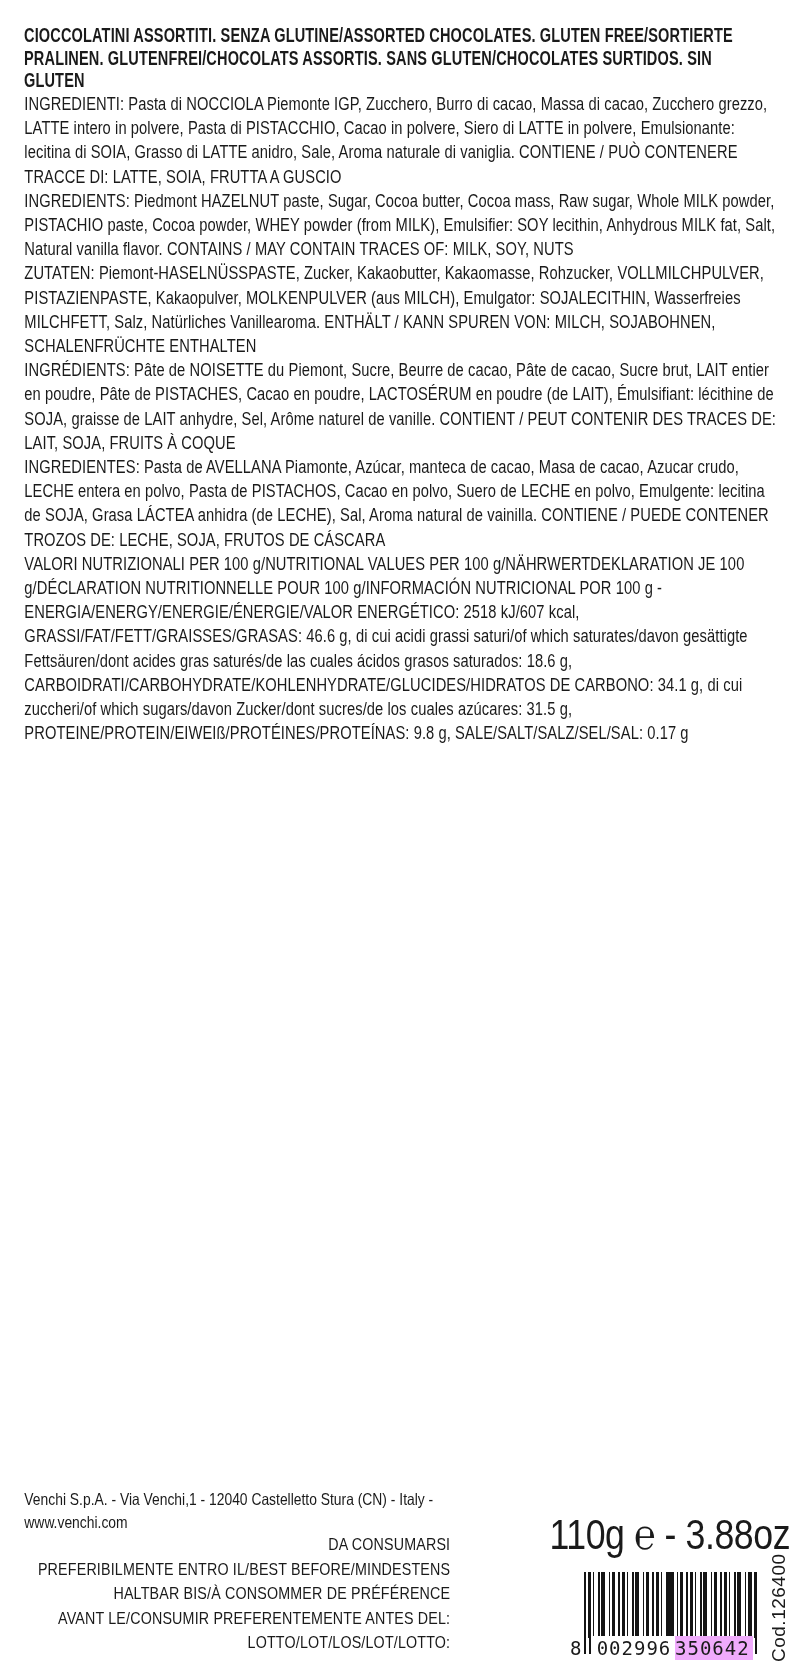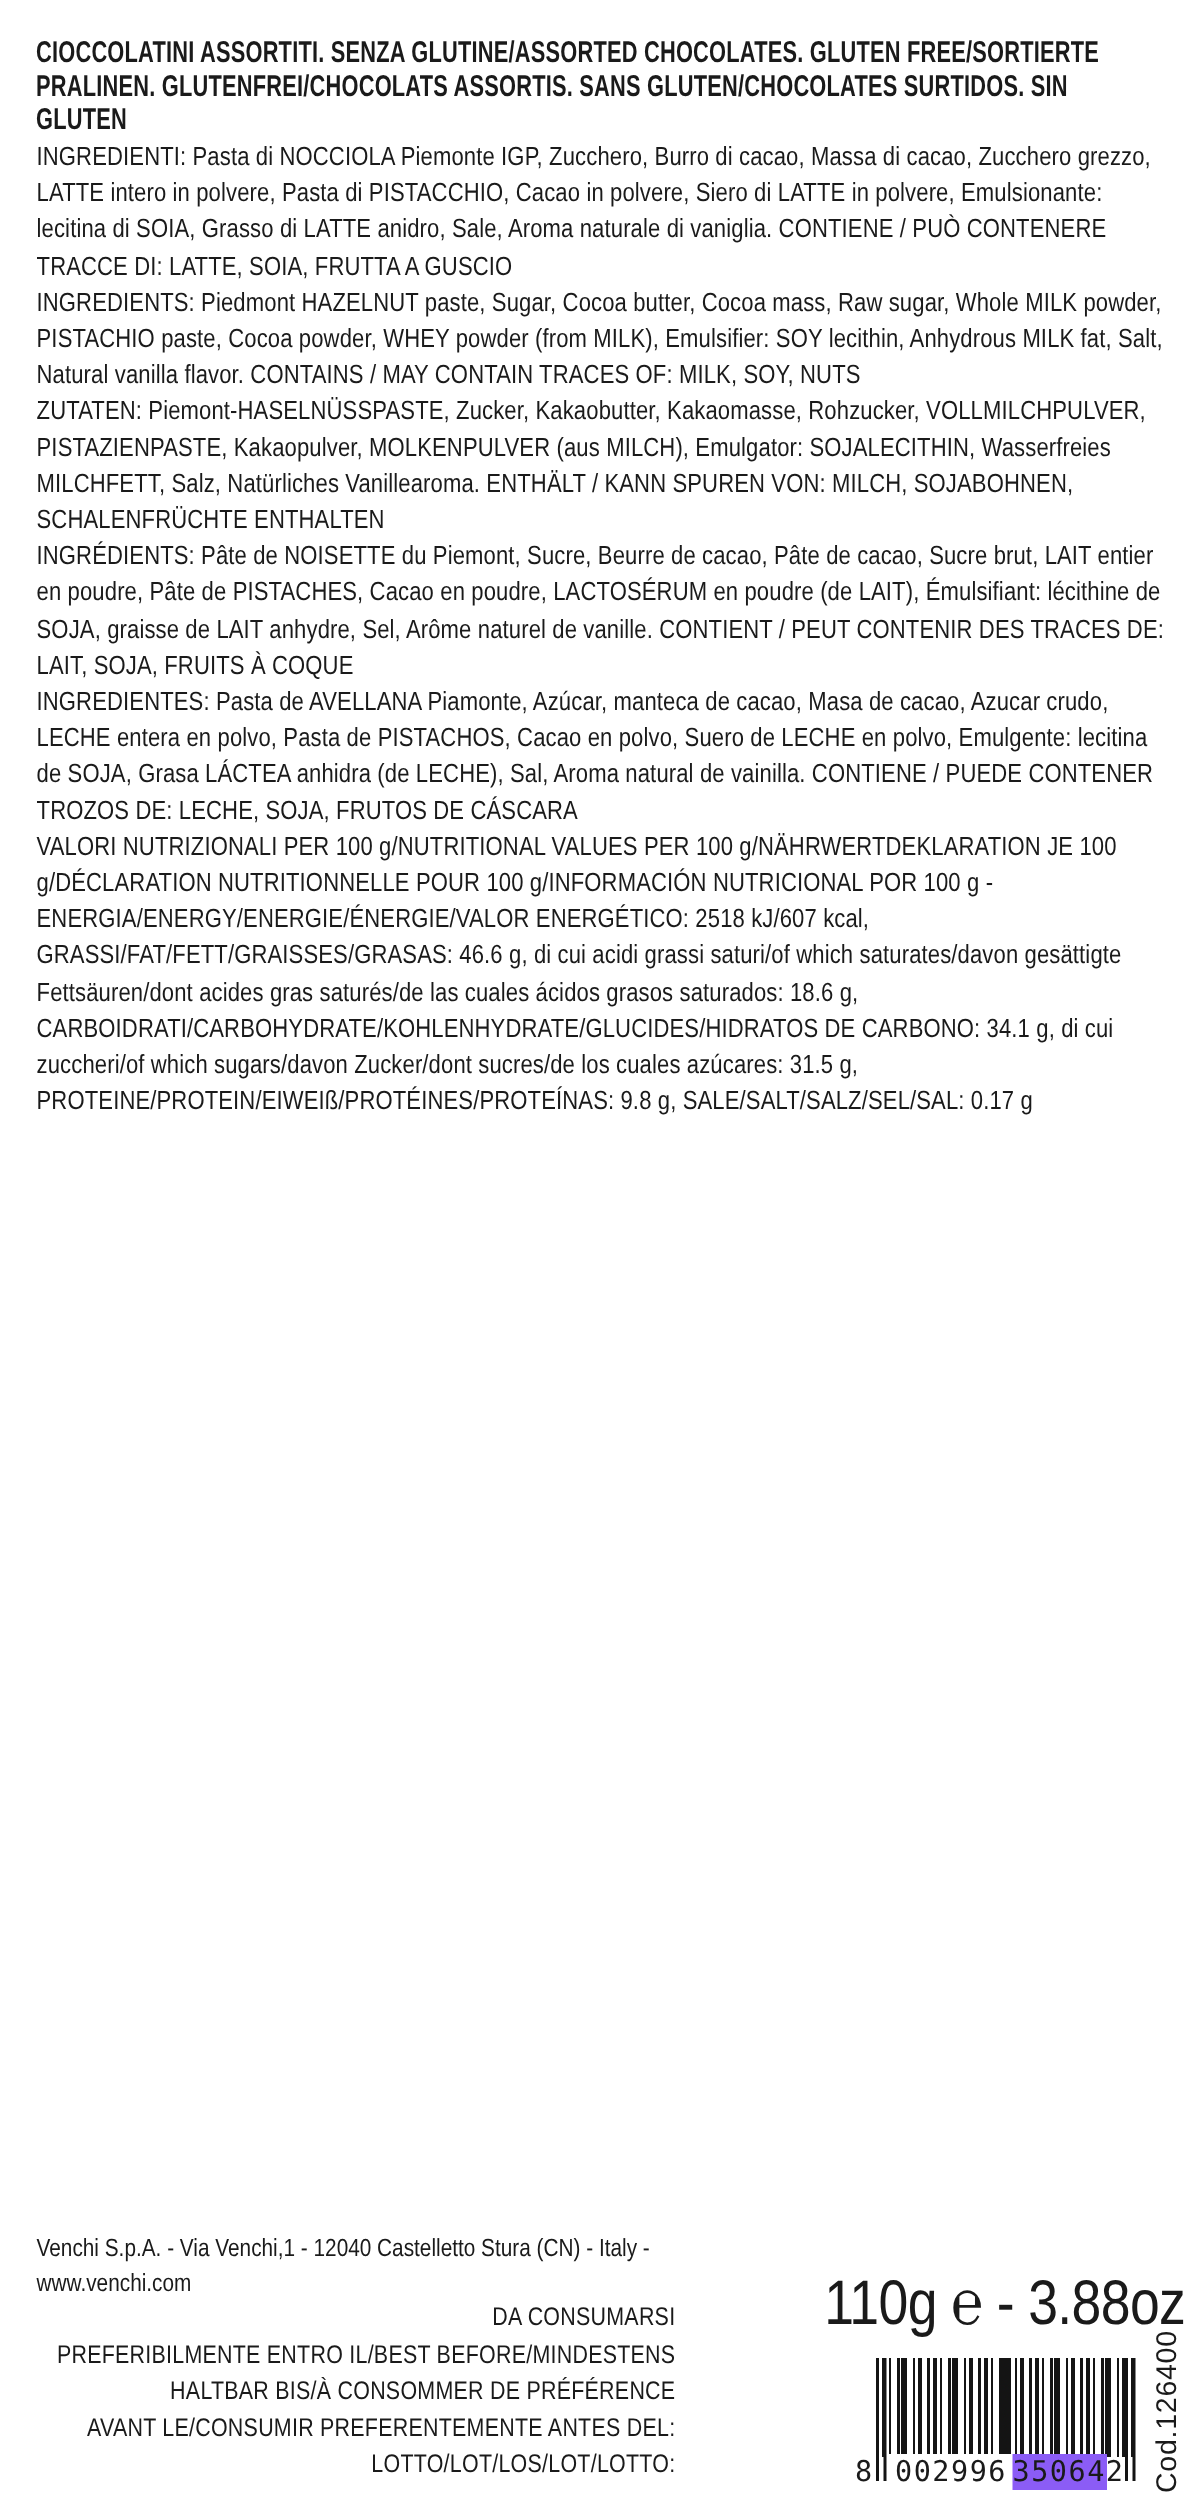--- a/index.html
+++ b/index.html
@@ -48,21 +48,21 @@
       #141414 14px 16px,#fff 16px 17px,
       #141414 17px 21px,#fff 21px 25px,
       #141414 25px 26px,#fff 26px 28px,
       #141414 28px 31px,#fff 31px 34px);
   }
   .guard { position:absolute; top:0; width:2px; height:82px; background:#141414; }
   .g-l1{left:14px}.g-l2{left:19px}.g-c1{left:97px}.g-c2{left:102px}.g-r1{left:180px}.g-r2{left:185px}
   .bc-digits { position:absolute; top:64px; height:24px; font-family:"DejaVu Sans Mono","Liberation Mono",monospace; font-size:19px; line-height:24px; }
   .bc-8  { left:0px; }
   .bc-g1 { left:22px;  width:84px; text-align:center; background:#fff; letter-spacing:1px; }
-  .bc-g2 { left:105px; width:63px; text-align:center; background:#8b5cf6; letter-spacing:1px; }
+  .bc-g2 { left:105px; width:78px; background:#f0abfc; letter-spacing:1px; }
   .bc-side {
     position:absolute; left:768px; top:1662px;
     transform:rotate(-90deg); transform-origin:0 0;
     font-size:19px; letter-spacing:0.5px; white-space:nowrap;
   }
 </style>
 </head>
 <body>
 
 <div id="label">

